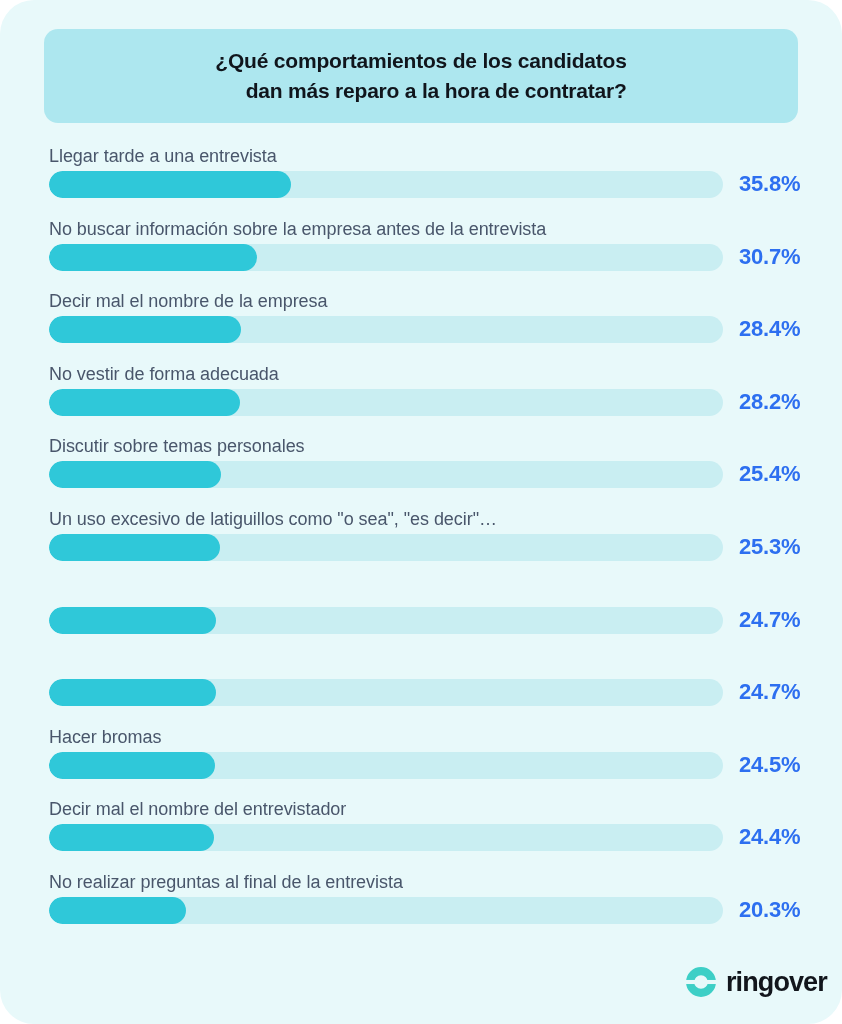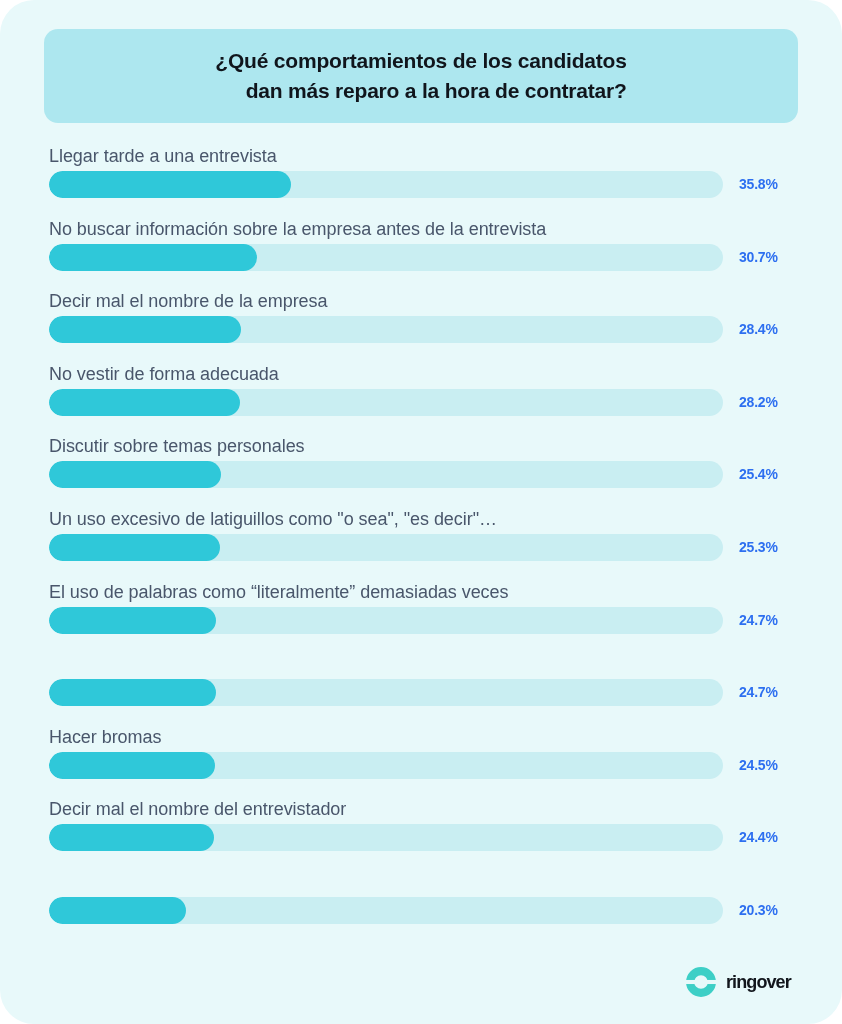--- a/index.html
+++ b/index.html
@@ -83,39 +83,39 @@
   .bar-fill {
     height: 100%;
     background: #2FC8D9;
     border-radius: 14px;
   }
 
   .bar-value {
     position: absolute;
     top: 30px;
     left: 690px;
-    font-size: 14px;
+    font-size: 22px;
     font-weight: bold;
     color: #2D6FF0;
     letter-spacing: -0.2px;
     line-height: 22px;
   }
 
   
   #logo {
     position: absolute;
     left: 684px;
     top: 965px;
     display: flex;
     align-items: center;
     gap: 8px;
   }
   #logo-mark { width: 34px; height: 34px; display: block; }
   #logo-text {
-    font-size: 18px;
+    font-size: 27px;
     font-weight: bold;
     color: #12161C;
     letter-spacing: -0.9px;
     line-height: 1;
   }
 </style>
 </head>
 <body>
 
 <div id="infographic-card">
@@ -162,21 +162,20 @@
         <div class="bar-value">25.4%</div>
       </div>
       <div class="bar-row">
         <div class="bar-label">Un uso excesivo de latiguillos como "o sea", "es decir"…</div>
         <div class="bar-track">
           <div class="bar-fill" style="width: 171.022px;"></div>
         </div>
         <div class="bar-value">25.3%</div>
       </div>
       <div class="bar-row">
-        <div class="bar-label">El uso de palabras como “literalmente” demasiadas veces</div>
         <div class="bar-track">
           <div class="bar-fill" style="width: 166.966px;"></div>
         </div>
         <div class="bar-value">24.7%</div>
       </div>
       <div class="bar-row">
         <div class="bar-track">
           <div class="bar-fill" style="width: 166.966px;"></div>
         </div>
         <div class="bar-value">24.7%</div>
@@ -189,20 +188,21 @@
         <div class="bar-value">24.5%</div>
       </div>
       <div class="bar-row">
         <div class="bar-label">Decir mal el nombre del entrevistador</div>
         <div class="bar-track">
           <div class="bar-fill" style="width: 164.939px;"></div>
         </div>
         <div class="bar-value">24.4%</div>
       </div>
       <div class="bar-row">
+        <div class="bar-label">No realizar preguntas al final de la entrevista</div>
         <div class="bar-track">
           <div class="bar-fill" style="width: 137.223px;"></div>
         </div>
         <div class="bar-value">20.3%</div>
       </div>
     </div>
 
   <div id="logo">
     <svg id="logo-mark" viewBox="0 0 100 100">
       <path d="M50 6 A44 44 0 0 1 50 94 A44 44 0 0 1 50 6 Z M50 30 A20 20 0 0 0 50 70 A20 20 0 0 0 50 30 Z" fill="#3DCFC6" fill-rule="evenodd"></path>

